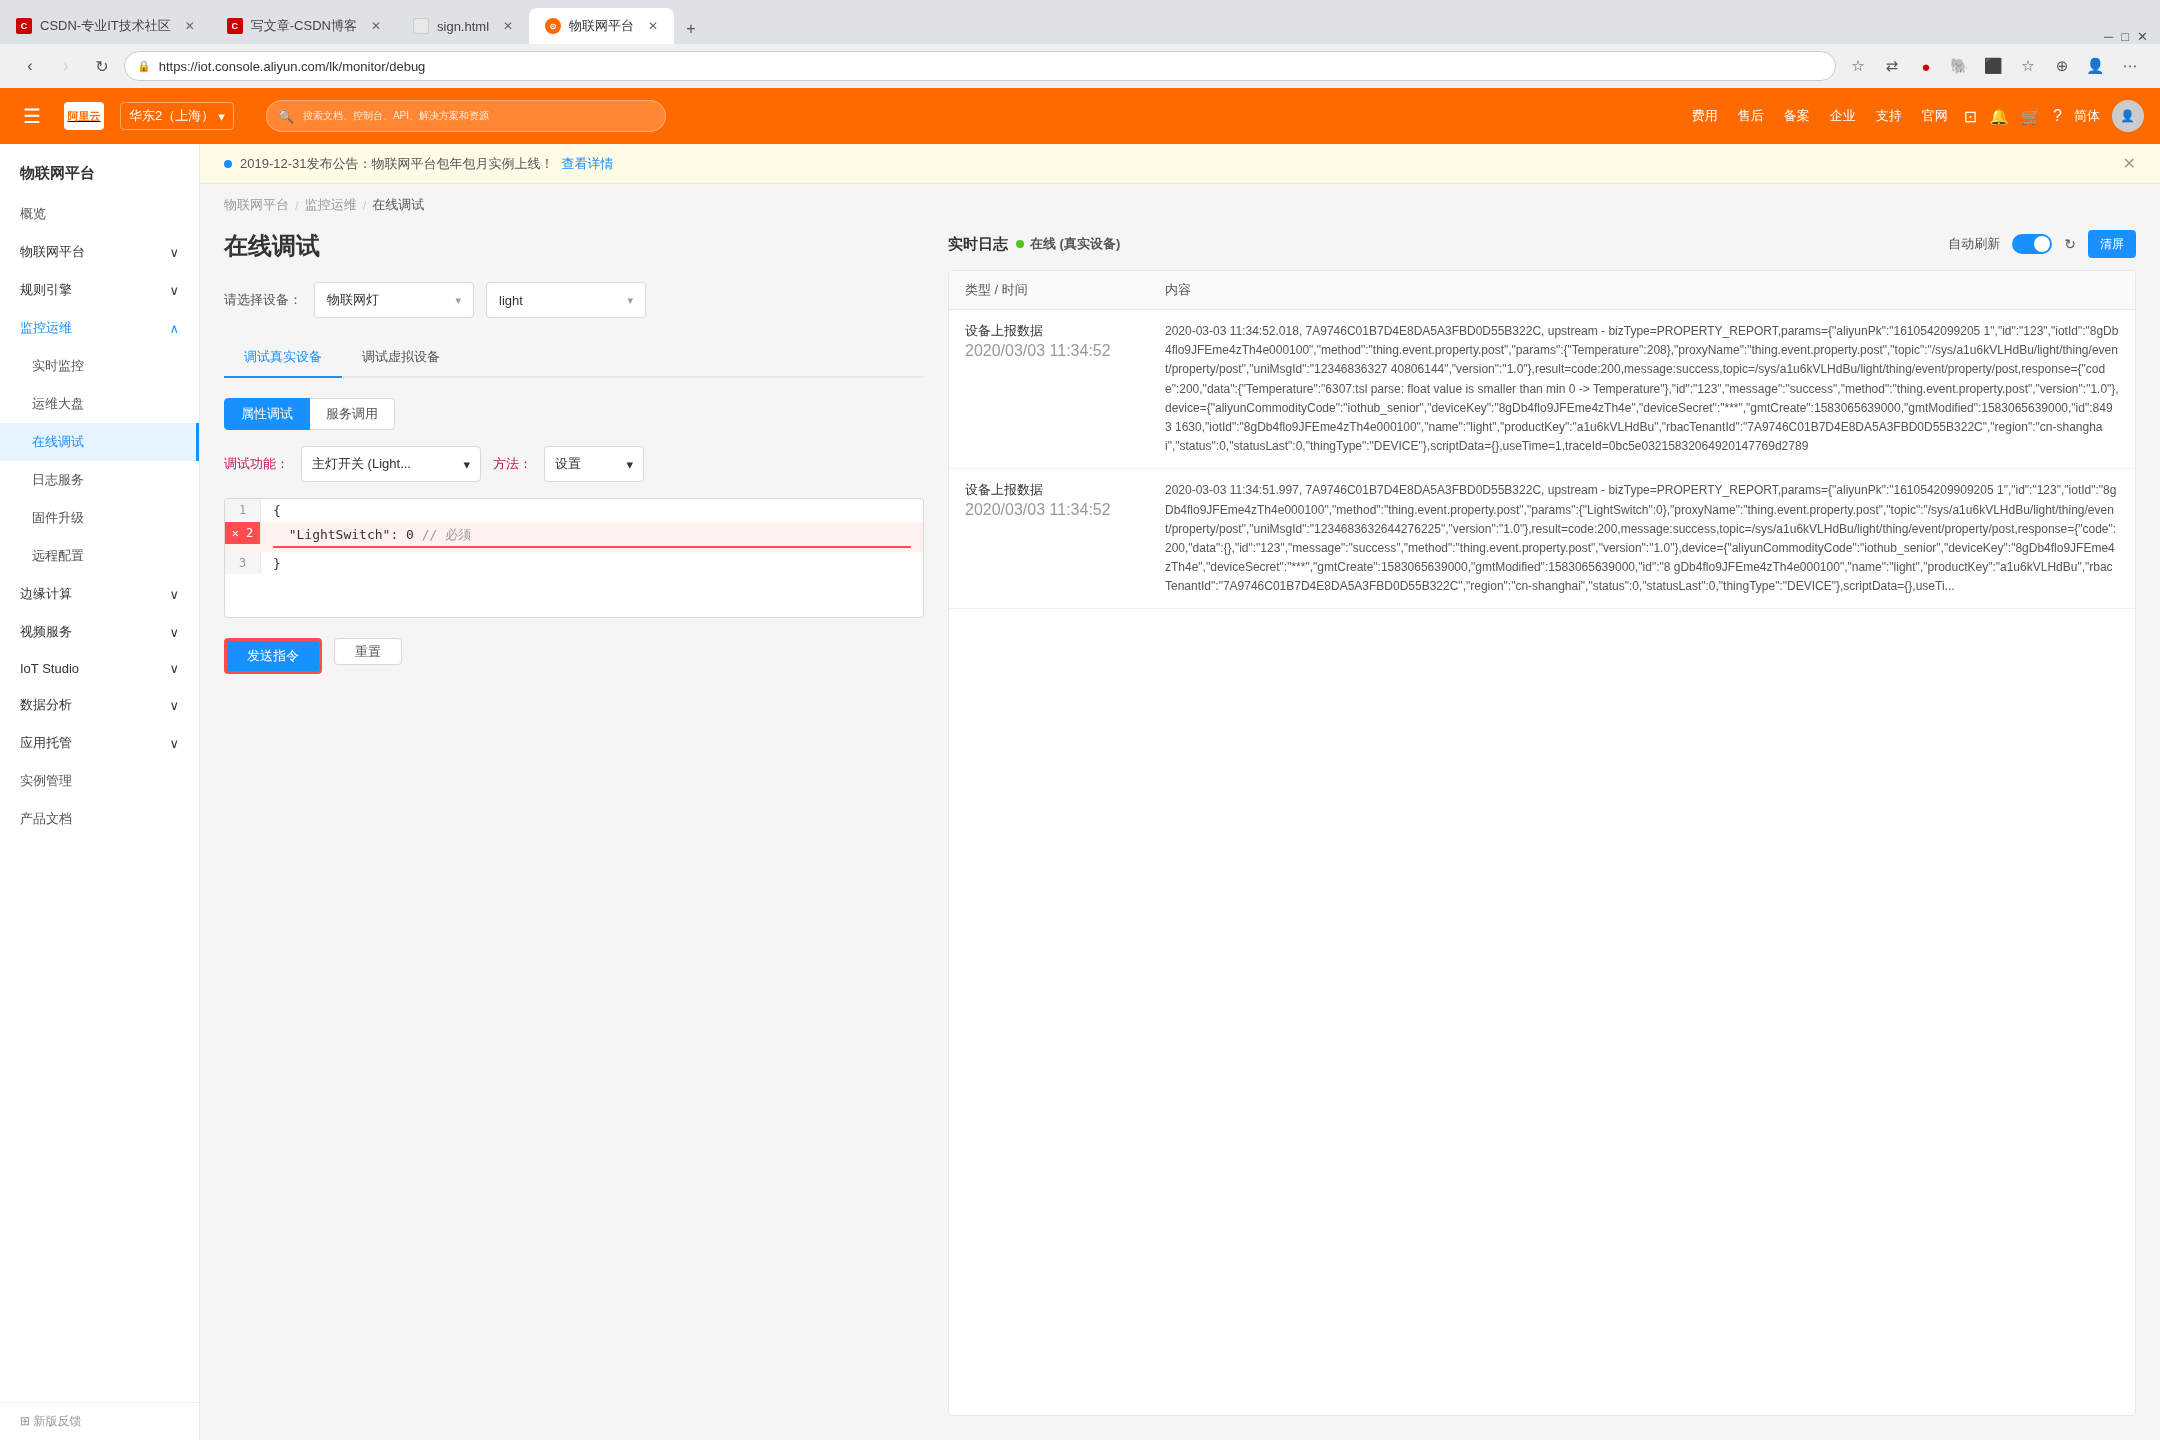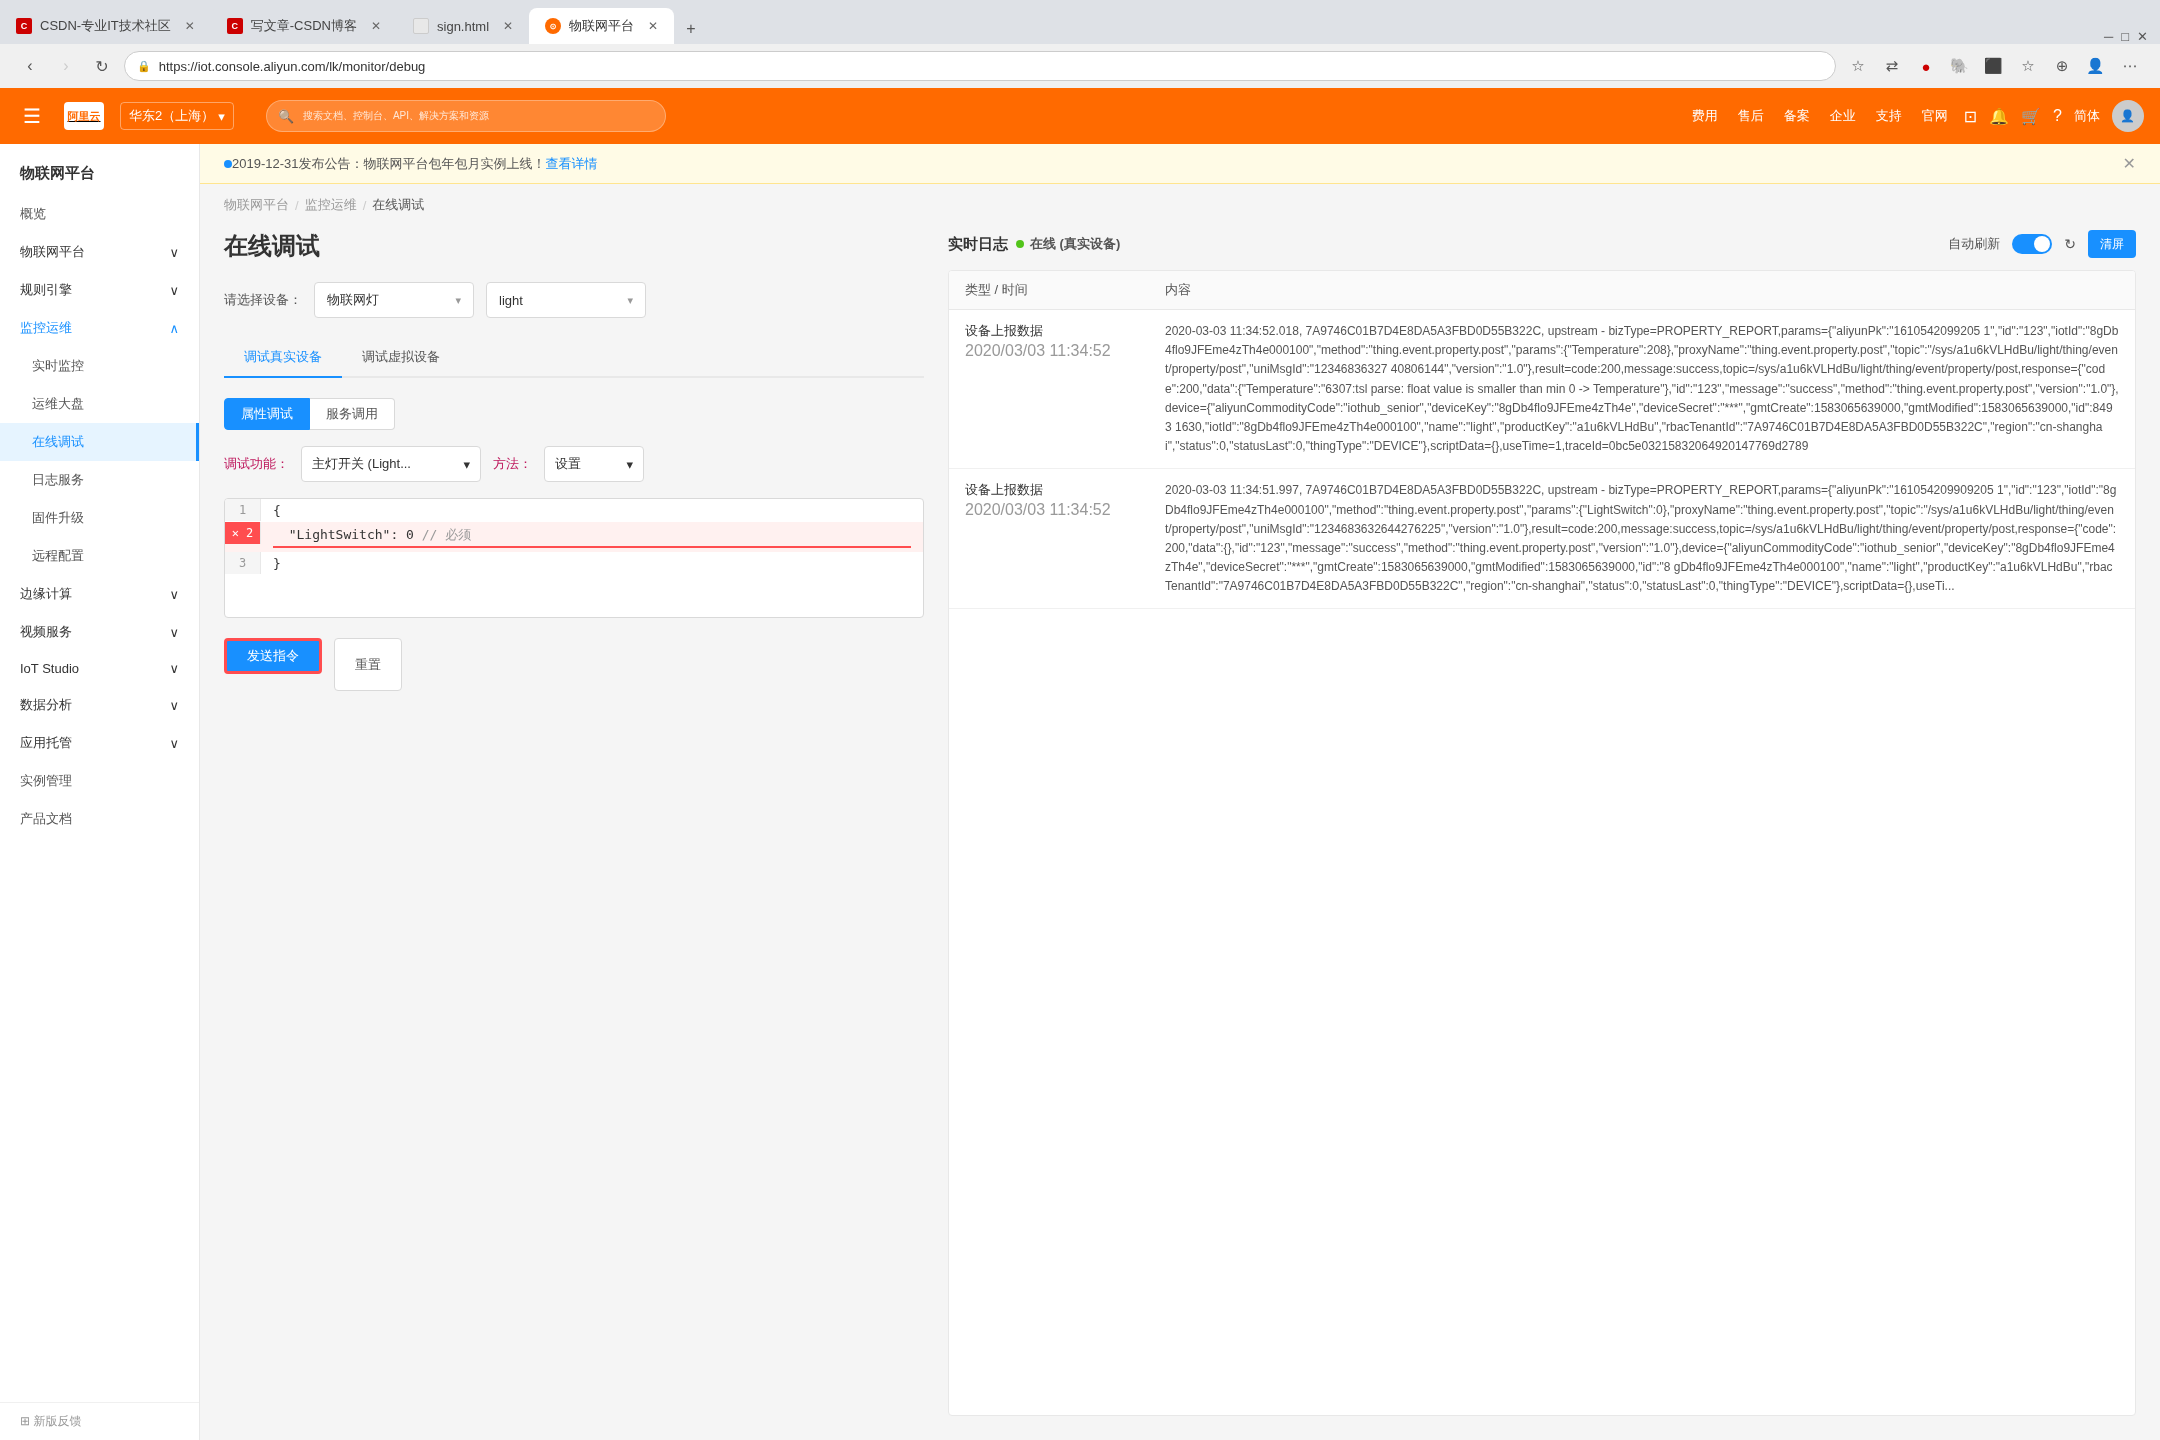--- a/index.html
+++ b/index.html
@@ -47,21 +47,21 @@
     .sidebar-item { padding: 10px 20px; font-size: 13px; color: #555; cursor: pointer; display: flex; align-items: center; justify-content: space-between; }
     .sidebar-item.active { background: #e6f4ff; color: #1890ff; border-right: 3px solid #1890ff; }
     .sidebar-sub { padding-left: 32px; }
     .sidebar-section-header { display: flex; align-items: center; justify-content: space-between; padding: 10px 20px; font-size: 13px; color: #333; font-weight: 500; cursor: pointer; }
 
     
     .content-area { flex: 1; display: flex; flex-direction: column; overflow: hidden; }
 
     
     .announcement { background: #fffbe6; border-bottom: 1px solid #ffe58f; padding: 10px 24px; display: flex; align-items: center; justify-content: space-between; }
-    .announcement-text { font-size: 13px; color: #555; display: flex; align-items: center; }
+    .announcement-text { font-size: 13px; color: #555; display: flex; align-items: center; gap: 8px; }
     .announcement-dot { width: 8px; height: 8px; border-radius: 50%; background: #1890ff; }
     .announcement-link { color: #1890ff; cursor: pointer; }
     .announcement-close { cursor: pointer; color: #999; font-size: 16px; }
 
     
     .breadcrumb { padding: 12px 24px 0; font-size: 13px; color: #999; display: flex; align-items: center; gap: 6px; }
     .breadcrumb-sep { color: #ccc; }
     .breadcrumb-link { color: #999; cursor: pointer; }
     .breadcrumb-current { color: #555; }
 
@@ -98,21 +98,21 @@
     .code-editor { border: 1px solid #d9d9d9; border-radius: 4px; background: #fff; min-height: 120px; font-family: monospace; font-size: 13px; overflow: hidden; }
     .code-line { display: flex; align-items: flex-start; }
     .line-num { width: 36px; background: #f5f5f5; color: #999; text-align: center; padding: 4px 0; border-right: 1px solid #e8e8e8; font-size: 12px; flex-shrink: 0; }
     .line-error { background: #fff1f0; }
     .line-num.error { background: #ff4d4f; color: #fff; }
     .line-content { padding: 4px 12px; flex: 1; color: #333; }
 
     
     .action-buttons { display: flex; gap: 12px; margin-top: 20px; }
     .btn-primary { height: 36px; padding: 0 20px; background: #1890ff; border: none; border-radius: 4px; color: #fff; font-size: 13px; cursor: pointer; display: flex; align-items: center; justify-content: center; }
-    .btn-default { height: 53px; padding: 0 20px; background: #fff; border: 1px solid #d9d9d9; border-radius: 4px; color: #555; font-size: 13px; cursor: pointer; display: flex; align-items: center; justify-content: center; }
+    .btn-default { height: 27px; padding: 0 20px; background: #fff; border: 1px solid #d9d9d9; border-radius: 4px; color: #555; font-size: 13px; cursor: pointer; display: flex; align-items: center; justify-content: center; }
     .btn-primary.circled { border: 3px solid #ff4d4f; }
 
     
     .right-panel { flex: 1; display: flex; flex-direction: column; min-width: 0; }
     .log-header { display: flex; align-items: center; justify-content: space-between; padding: 16px 0 12px; flex-shrink: 0; }
     .log-title { font-size: 15px; font-weight: bold; color: #333; display: flex; gap: 8px; }
     .status-indicator { display: flex; align-items: center; gap: 6px; font-size: 13px; color: #555; }
     .status-dot { width: 8px; height: 8px; border-radius: 50%; background: #52c41a; }
     .log-actions { display: flex; align-items: center; gap: 12px; }
     .auto-refresh-label { font-size: 13px; color: #555; }

